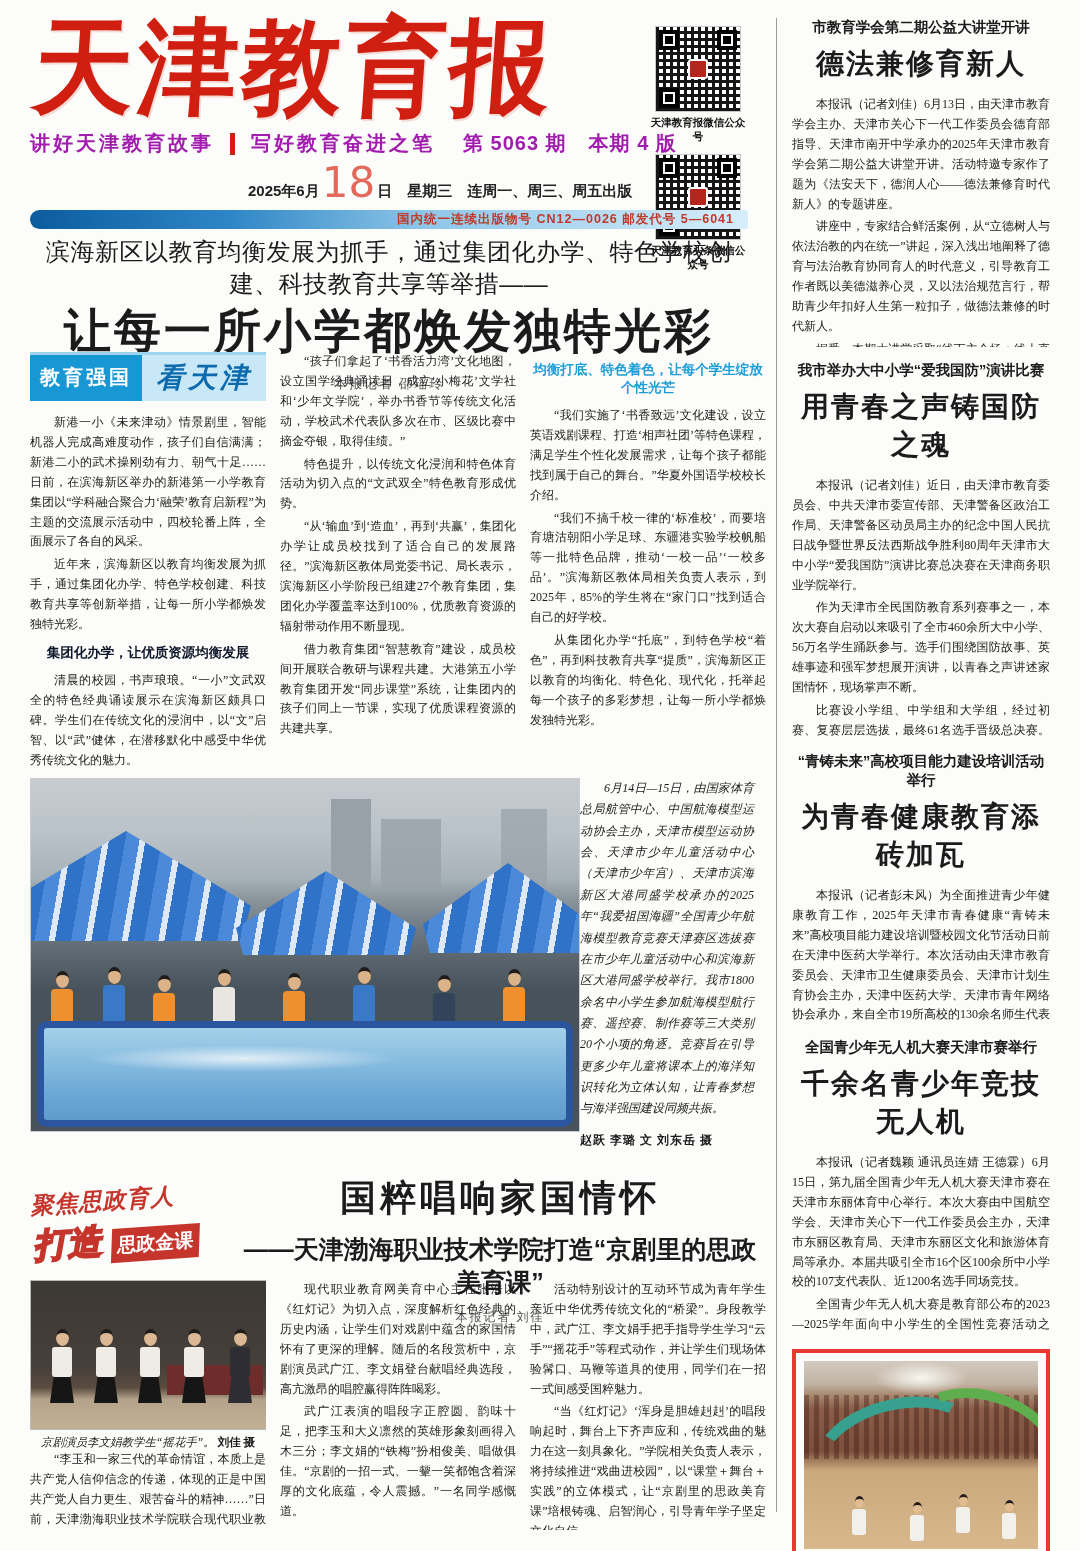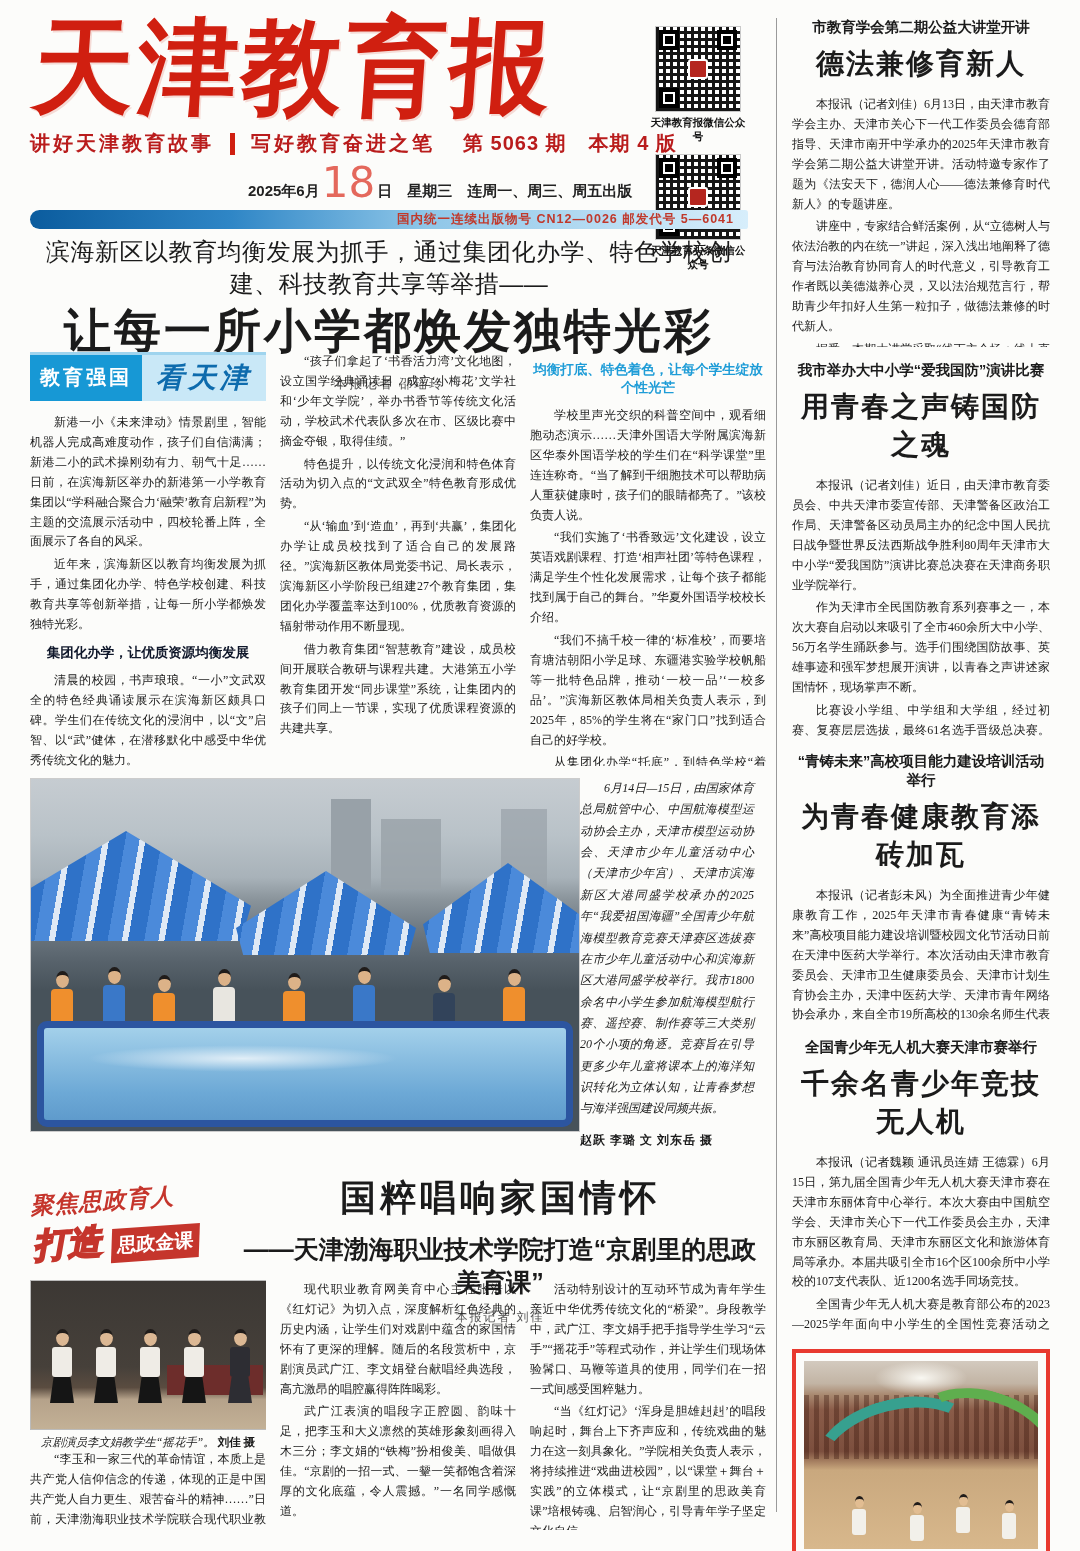--- a/index.html
+++ b/index.html
@@ -4,21 +4,21 @@
 <style>
   html,body{margin:0;padding:0;background:#e9e9e7;}
   #page{position:relative;width:1080px;height:1551px;margin:0 auto;background:#fcfcfa;overflow:hidden;
         font-family:"Liberation Serif","DejaVu Serif",serif;color:#1b1b1b;}
   
   #masthead{position:absolute;left:30px;top:14px;width:718px;height:196px;}
   .brush{font-size:100px;font-weight:900;color:#d01f10;letter-spacing:4px;line-height:1.1;
          transform:skewX(-4deg) scaleY(1.04);transform-origin:left bottom;white-space:nowrap;
          font-family:"DejaVu Serif",serif;text-shadow:2px 2px 0 rgba(208,31,16,.15);}
   .tagrow{margin-top:6px;display:flex;align-items:center;font-weight:700;font-size:20px;
-          font-family:"Liberation Sans",sans-serif;letter-spacing:3px;color:#b91c1c;}
+          font-family:"Liberation Sans",sans-serif;letter-spacing:3px;color:#a21caf;}
   .tagdiv{display:inline-block;width:5px;height:22px;background:#d01f10;margin:0 16px;}
   .tag-issue{margin-left:28px;letter-spacing:1px;}
   .tag-pages{margin-left:22px;letter-spacing:1px;}
   .daterow{margin-top:8px;margin-left:218px;display:flex;align-items:flex-end;
            font-family:"Liberation Sans",sans-serif;font-weight:700;font-size:15px;color:#222;}
   .bigday{font-size:42px;line-height:.85;font-weight:400;color:#e4685c;margin:0 2px;font-family:"DejaVu Sans",sans-serif;}
   
   #qrcol{position:absolute;left:648px;top:26px;width:100px;text-align:center;}
   .qr{position:relative;width:84px;height:84px;margin:0 auto;background:#fff;border:1px solid #c9c9c9;
       background-image:repeating-linear-gradient(0deg,#161616 0 3px,transparent 3px 7px),
@@ -176,21 +176,20 @@
       
     </div>
     <div class="lcol">
       <p class="body">“孩子们拿起了‘书香活力湾’文化地图，设立国学经典诵读日，成立‘小梅花’文学社和‘少年文学院’，举办书香节等传统文化活动，学校武术代表队多次在市、区级比赛中摘金夺银，取得佳绩。”</p>
       <p class="body">特色提升，以传统文化浸润和特色体育活动为切入点的“文武双全”特色教育形成优势。</p>
       <p class="body">“从‘输血’到‘造血’，再到‘共赢’，集团化办学让成员校找到了适合自己的发展路径。”滨海新区教体局党委书记、局长表示，滨海新区小学阶段已组建27个教育集团，集团化办学覆盖率达到100%，优质教育资源的辐射带动作用不断显现。</p>
       <p class="body">借力教育集团“智慧教育”建设，成员校间开展联合教研与课程共建。大港第五小学教育集团开发“同步课堂”系统，让集团内的孩子们同上一节课，实现了优质课程资源的共建共享。</p>
     </div>
     <div class="lcol">
       <div class="sub-blue">均衡打底、特色着色，让每个学生绽放个性光芒</div>
-      <p class="body">学校里声光交织的科普空间中，观看细胞动态演示……天津外国语大学附属滨海新区华泰外国语学校的学生们在“科学课堂”里连连称奇。“当了解到干细胞技术可以帮助病人重获健康时，孩子们的眼睛都亮了。”该校负责人说。</p>
       <p class="body">“我们实施了‘书香致远’文化建设，设立英语戏剧课程、打造‘相声社团’等特色课程，满足学生个性化发展需求，让每个孩子都能找到属于自己的舞台。”华夏外国语学校校长介绍。</p>
       <p class="body">“我们不搞千校一律的‘标准校’，而要培育塘沽朝阳小学足球、东疆港实验学校帆船等一批特色品牌，推动‘一校一品’‘一校多品’。”滨海新区教体局相关负责人表示，到2025年，85%的学生将在“家门口”找到适合自己的好学校。</p>
       <p class="body">从集团化办学“托底”，到特色学校“着色”，再到科技教育共享“提质”，滨海新区正以教育的均衡化、特色化、现代化，托举起每一个孩子的多彩梦想，让每一所小学都焕发独特光彩。</p>
     </div>
   </div>
 
   <div id="photoblock">
     <div class="photo-main">
       <div class="bldg" style="left:300px;top:20px;width:40px;height:90px;"></div>
       <div class="bldg" style="left:350px;top:40px;width:60px;height:70px;opacity:.8;"></div>

